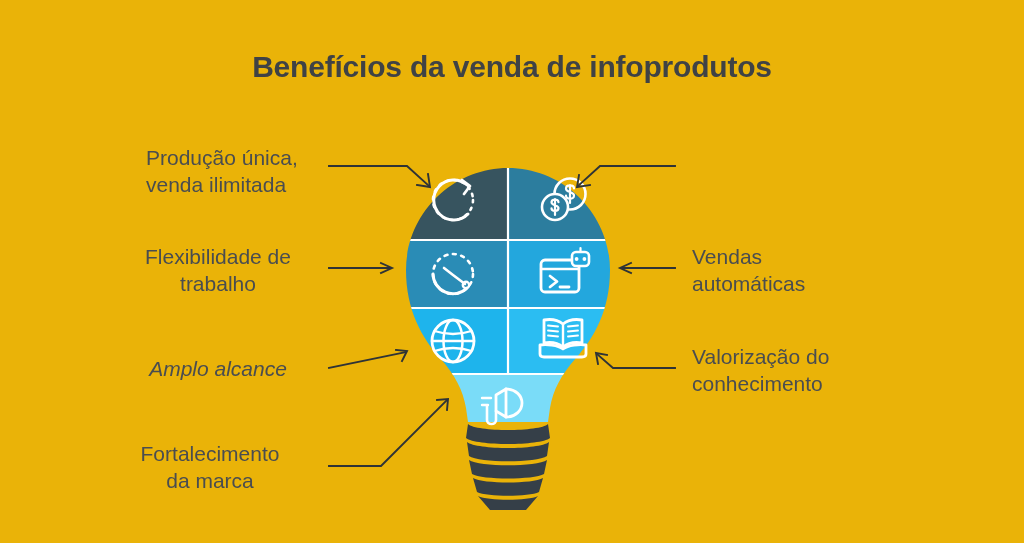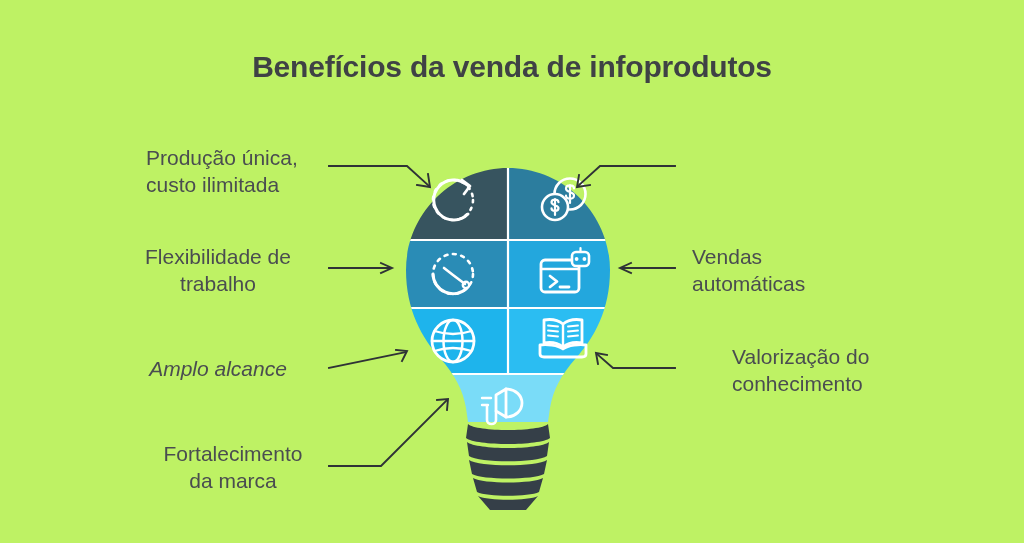--- a/index.html
+++ b/index.html
@@ -7,21 +7,21 @@
     padding: 0;
     background: #ffffff;
   }
   body {
     font-family: "Liberation Sans", sans-serif;
   }
   #canvas {
     position: relative;
     width: 1024px;
     height: 543px;
-    background: #bef264;
+    background: #eab308;
     overflow: hidden;
   }
 
   
   #page-title {
     position: absolute;
     left: 0;
     top: 50px;
     width: 1024px;
     text-align: center;
@@ -59,30 +59,30 @@
   .lbl-producao {
     left: 146px; top: 144px; width: 200px;
   }
   .lbl-flexibilidade {
     left: 120px; top: 243px; width: 196px;
   }
   .lbl-alcance {
     left: 120px; top: 355px; width: 196px; font-style: italic;
   }
   .lbl-fortalecimento {
-    left: 135px; top: 440px; width: 196px;
+    left: 112px; top: 440px; width: 196px;
   }
   .lbl-baixo {
     left: 692px; top: 144px; width: 220px;
   }
   .lbl-vendas {
     left: 692px; top: 243px; width: 220px;
   }
   .lbl-valorizacao {
-    left: 692px; top: 343px; width: 230px; margin-left: 40px;
+    left: 692px; top: 343px; width: 230px;
   }
 
   
   #connectors {
     position: absolute;
     left: 0;
     top: 0;
     pointer-events: none;
   }
 </style>
@@ -236,21 +236,21 @@
       </g>
 
       <g>
         <path d="M675,368 L613,368 L597,354"></path>
         <path d="M598,364 L596,353 L607,355"></path>
       </g>
     </g>
   </svg>
 
   <div class="label left-align  lbl-producao">Produção única,
-custo ilimitada</div>
+venda ilimitada</div>
   <div class="label right-align lbl-flexibilidade">Flexibilidade de
 trabalho</div>
   <div class="label right-align lbl-alcance">Amplo alcance</div>
   <div class="label right-align lbl-fortalecimento">Fortalecimento
 da marca</div>
 
   <div class="label left-align lbl-vendas">Vendas
 automáticas</div>
   <div class="label left-align lbl-valorizacao">Valorização do
 conhecimento</div>

